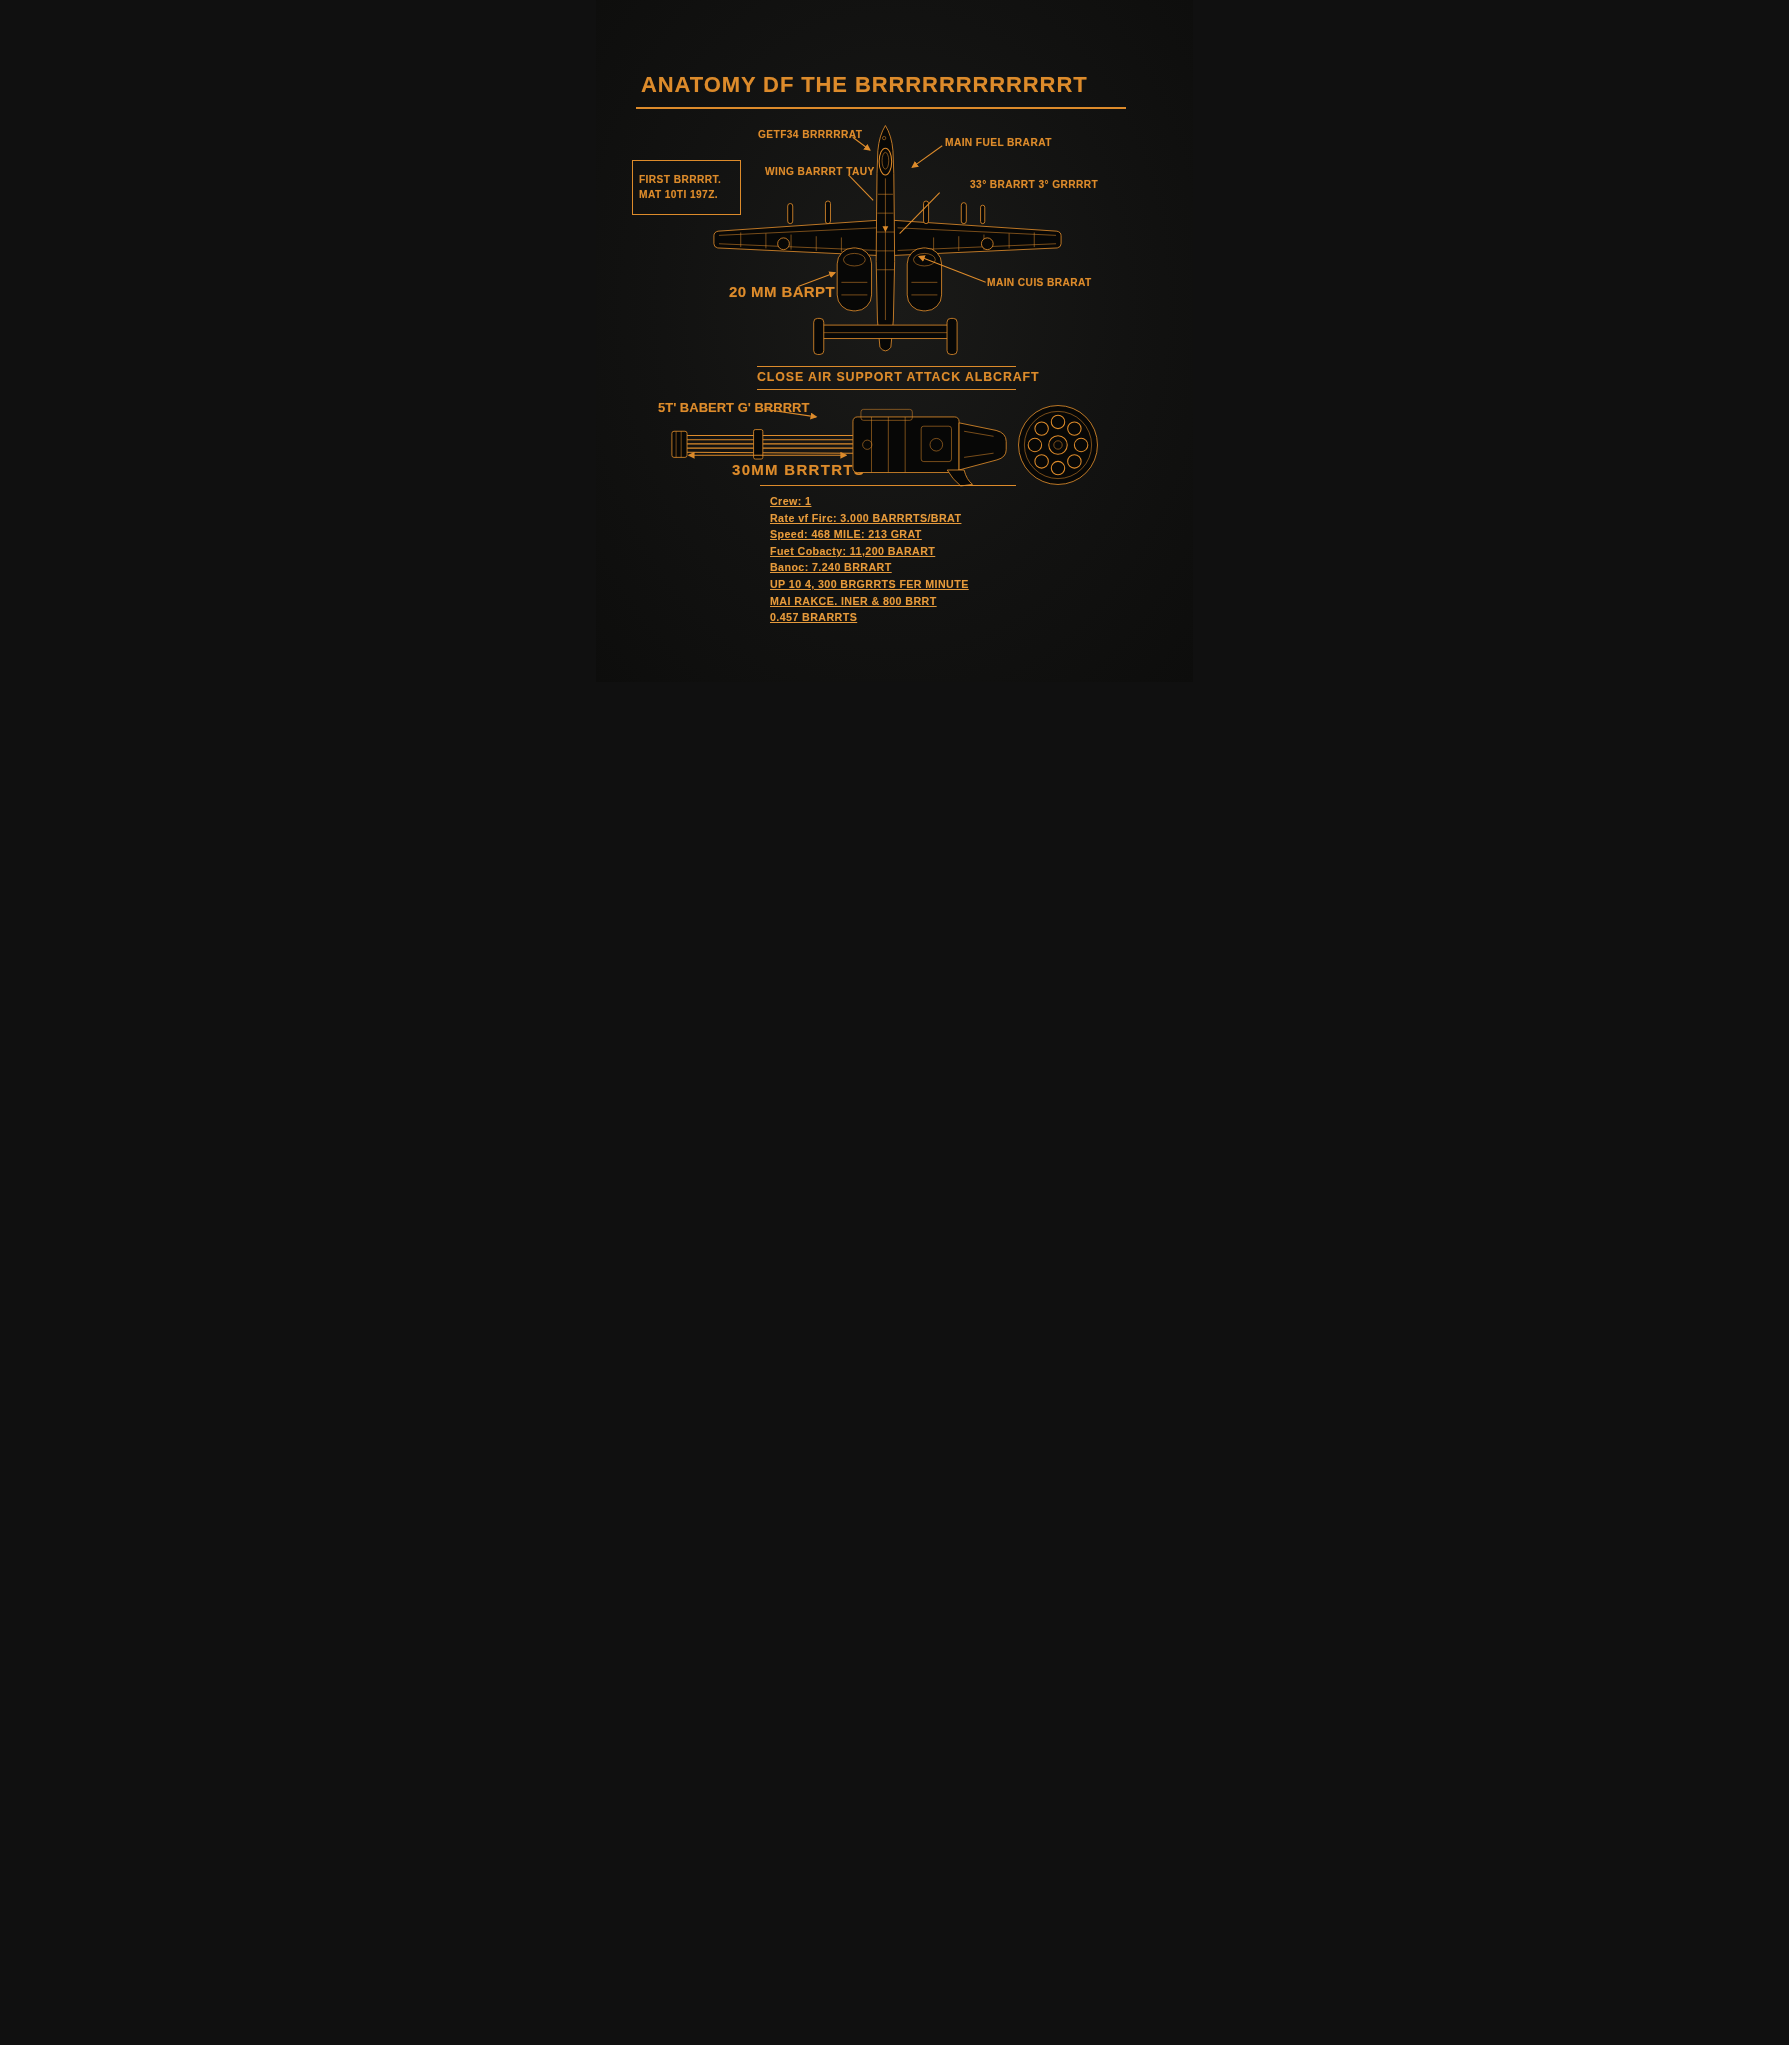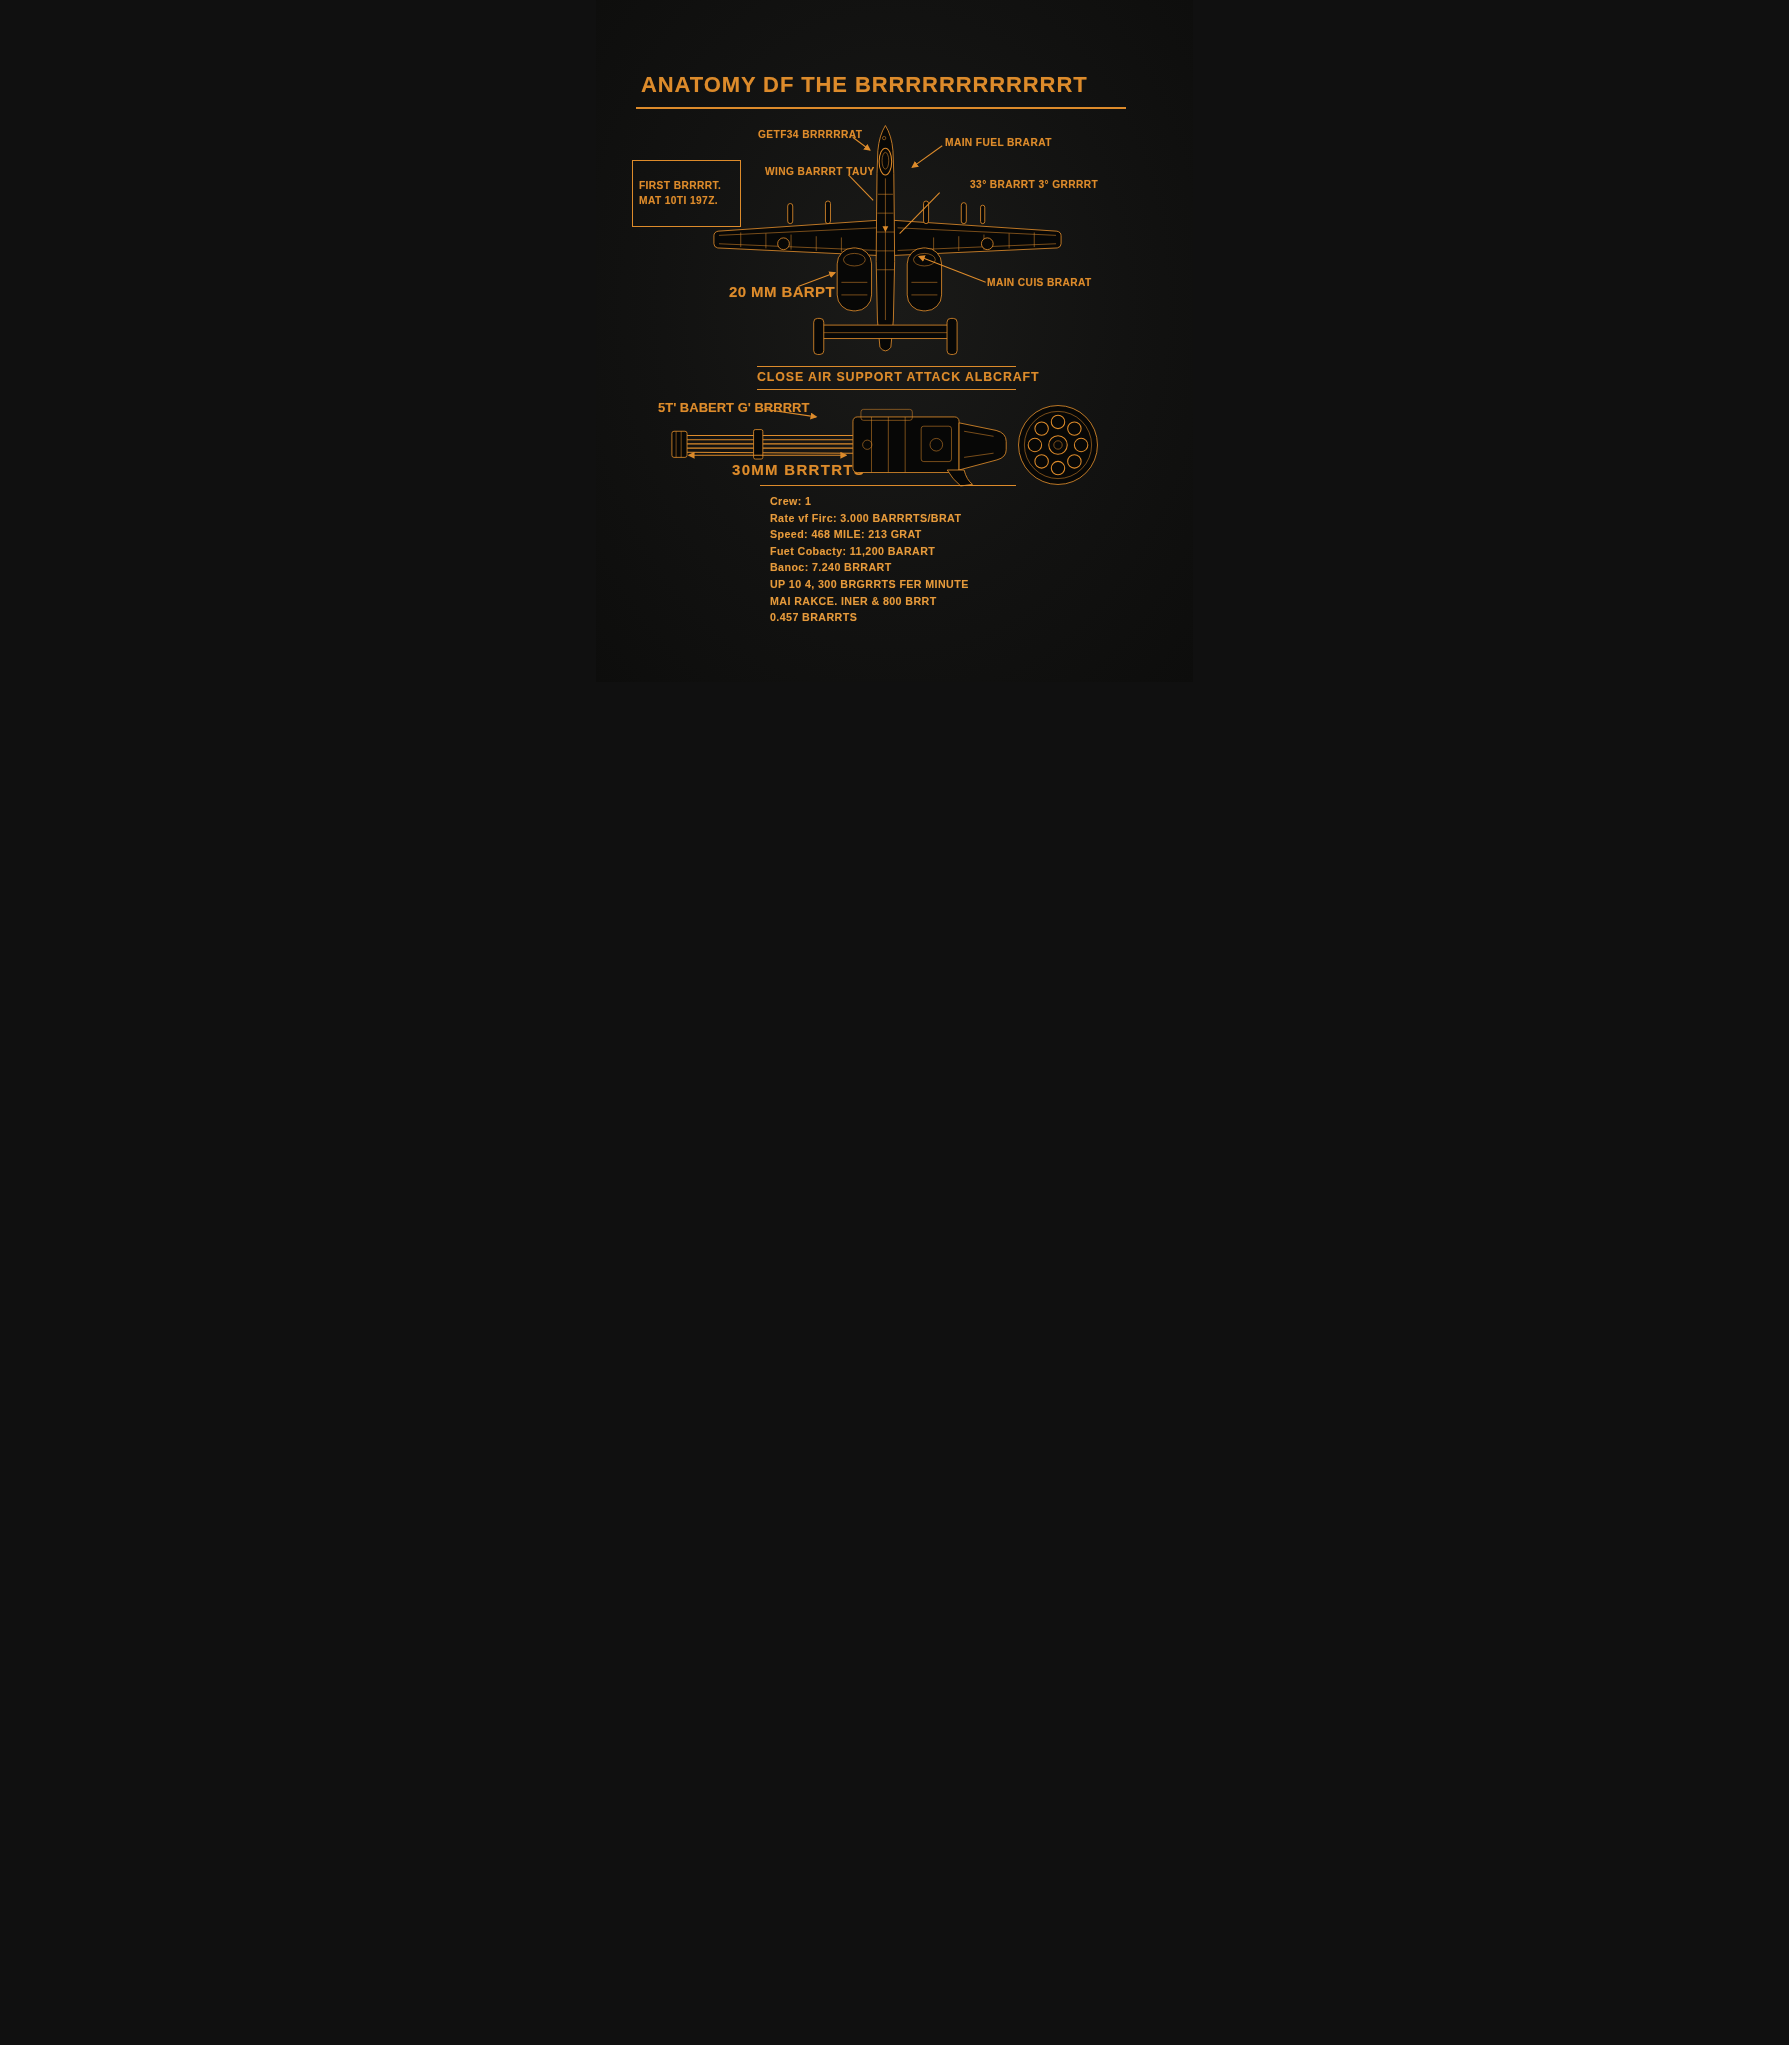--- a/index.html
+++ b/index.html
@@ -40,21 +40,21 @@
   .co-fuel   { left: 349px; top: 137px; }
   .co-wing   { left: 169px; top: 166px; }
   .co-angle  { left: 346px; top: 179px; margin-left: 28px; }
   .co-cannon { left: 133px; top: 283px; font-size: 15px; }
   .co-gear   { left: 391px; top: 277px; }
   .first-box {
     position: absolute;
     left: 36px; top: 160px;
     width: 95px;
     border: 1.3px solid var(--accent);
-    padding: 18px 6px;
+    padding: 12px 6px;
     font-weight: bold;
     font-size: 10.2px;
     line-height: 14.5px;
     letter-spacing: 0.4px;
     color: var(--accent);
     text-shadow: 0 0 0.9px rgba(232,150,47,0.35);
     white-space: nowrap;
   }
   .subtitle {
     left: 161px; top: 370px;
@@ -76,21 +76,21 @@
   .specs {
     position: absolute;
     left: 174px; top: 493px;
     font-weight: bold;
     font-size: 10.7px;
     line-height: 16.6px;
     letter-spacing: 0.4px;
     color: var(--accent-light);
     text-shadow: 0 0 0.9px rgba(232,150,47,0.3);
   }
-  .specs div { white-space: nowrap; }
+  .specs div { white-space: nowrap; text-decoration: underline; }
   svg { position: absolute; overflow: visible; }
   .overlay { left: 0; top: 0; pointer-events: none; }
   .stroke   { stroke: var(--accent); fill: none; stroke-width: 2.5; }
   .stroke-thin { stroke: var(--accent); fill: none; stroke-width: 1.4; opacity: 0.9; }
   .dark     { fill: #070706; stroke: var(--accent); stroke-width: 2; }
   .solid    { fill: var(--accent); stroke: none; }
 </style>
 </head>
 <body>
 

